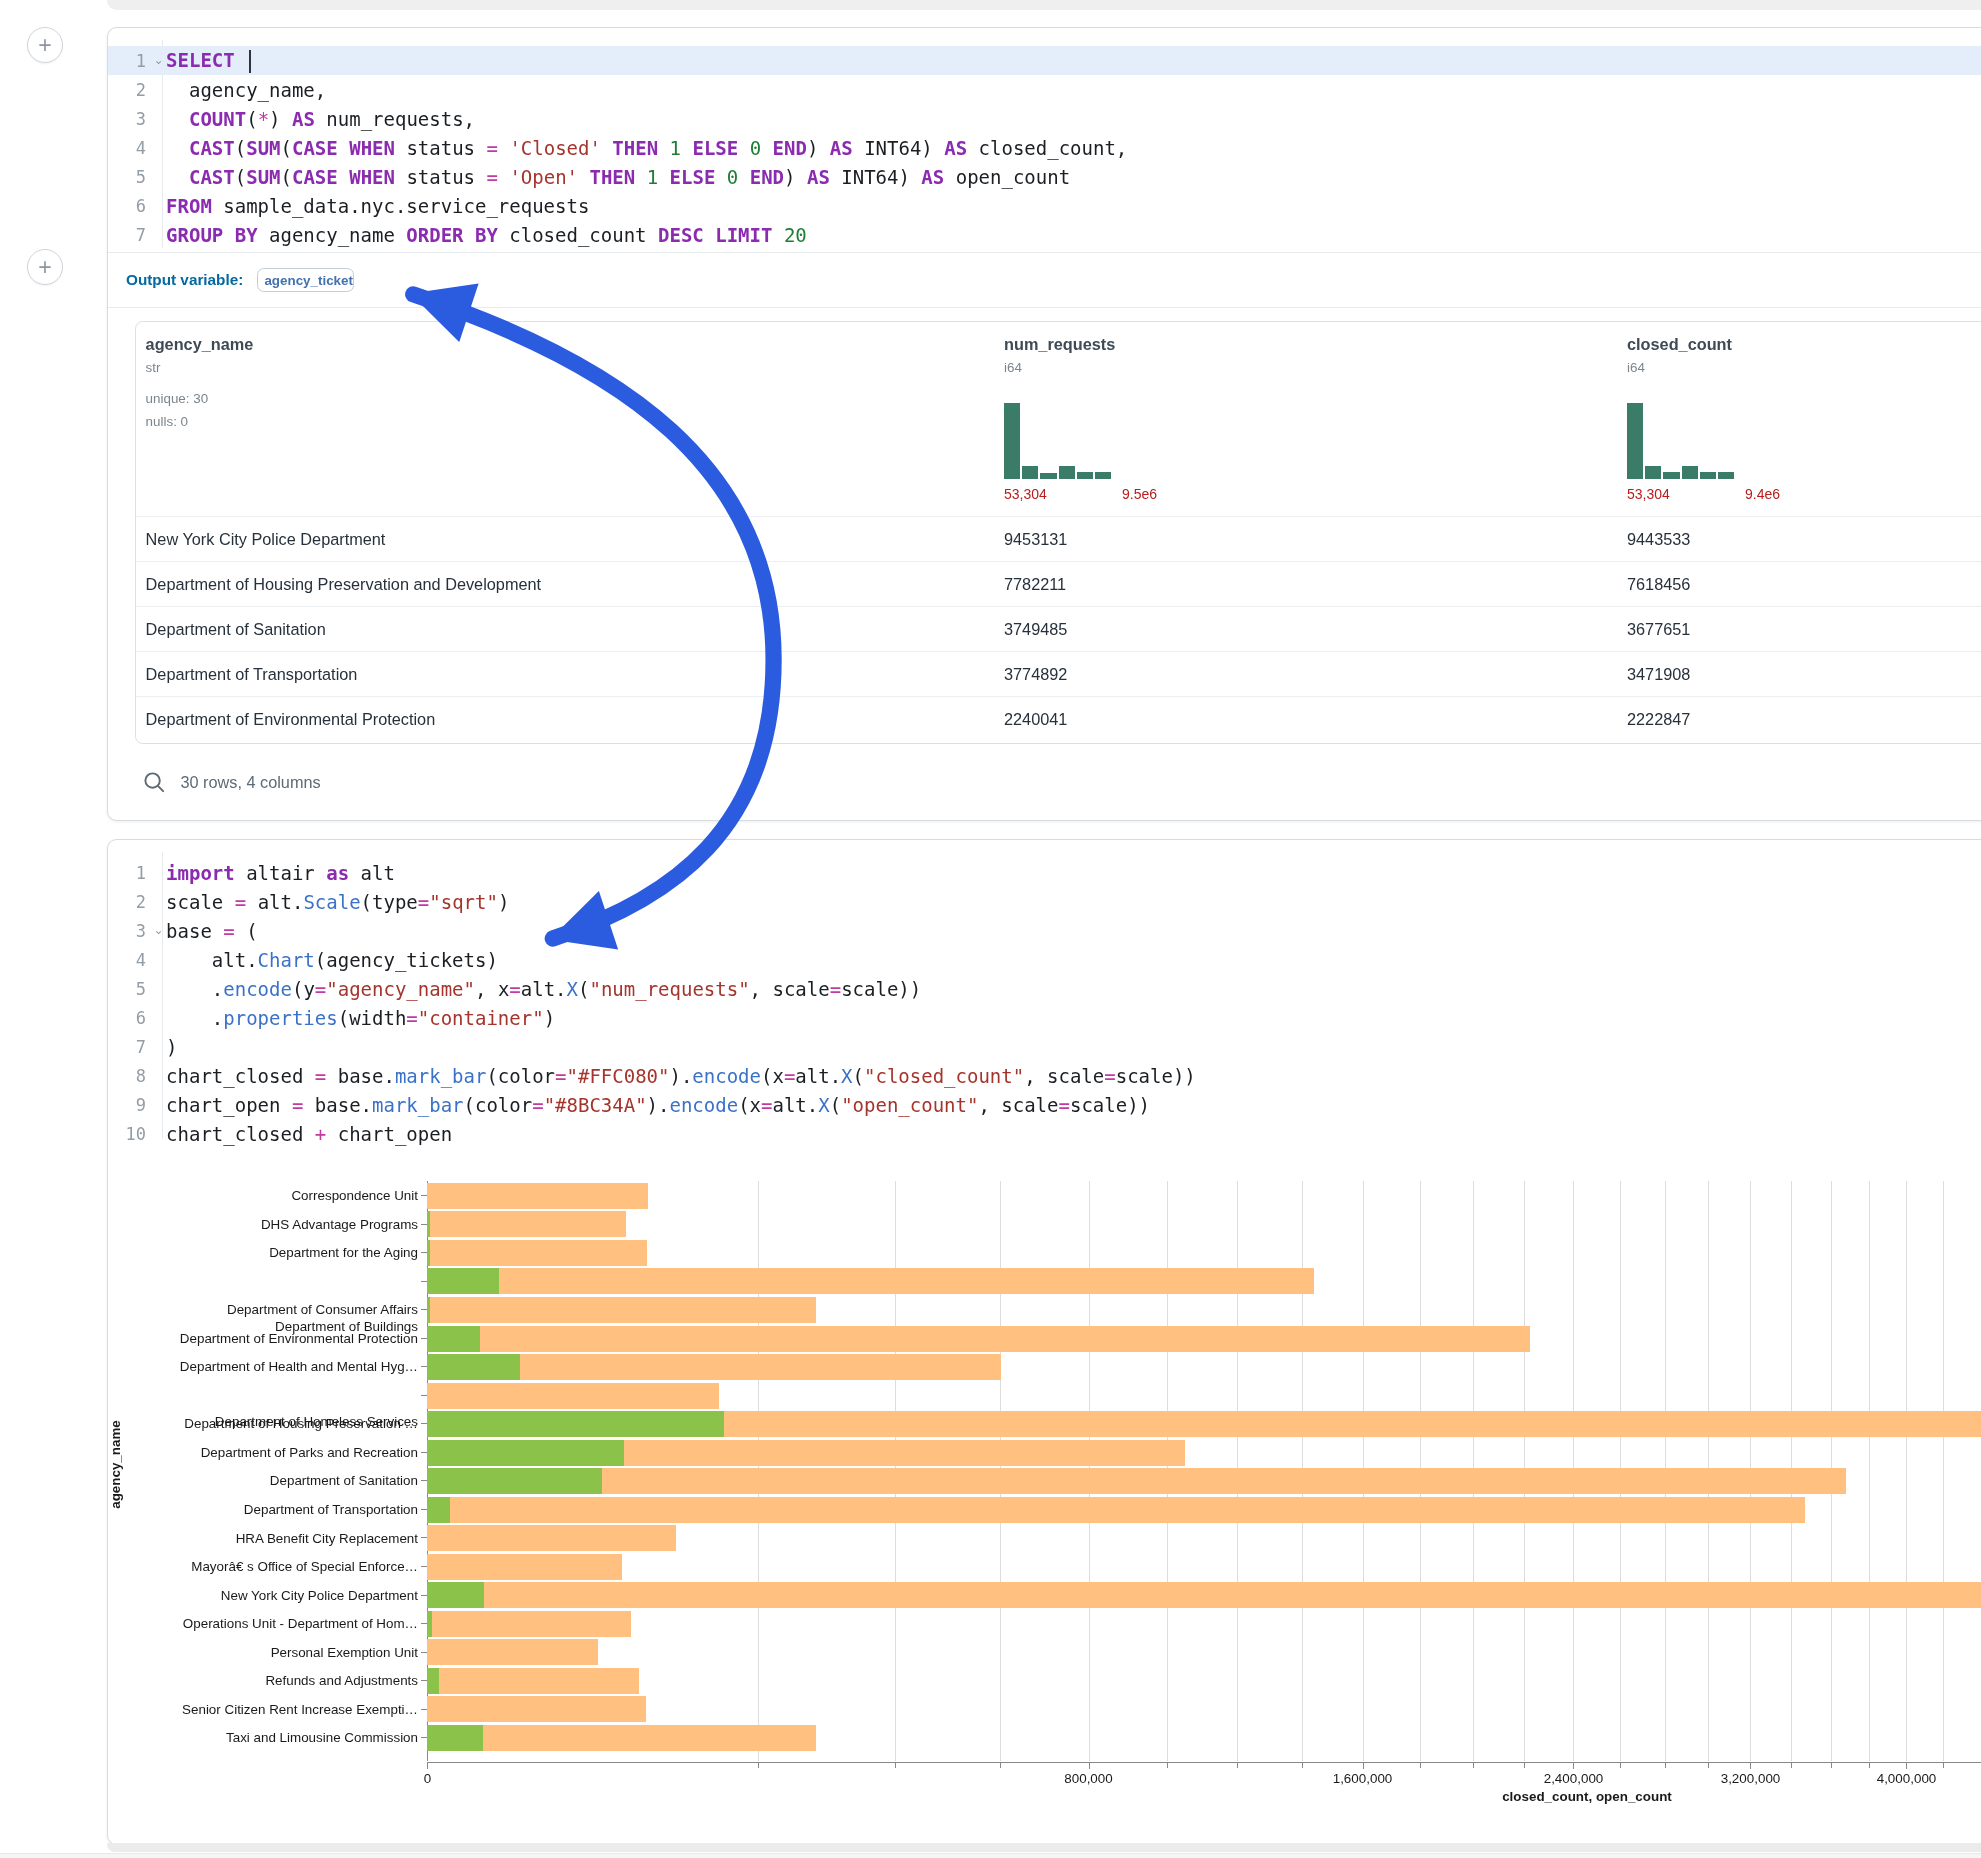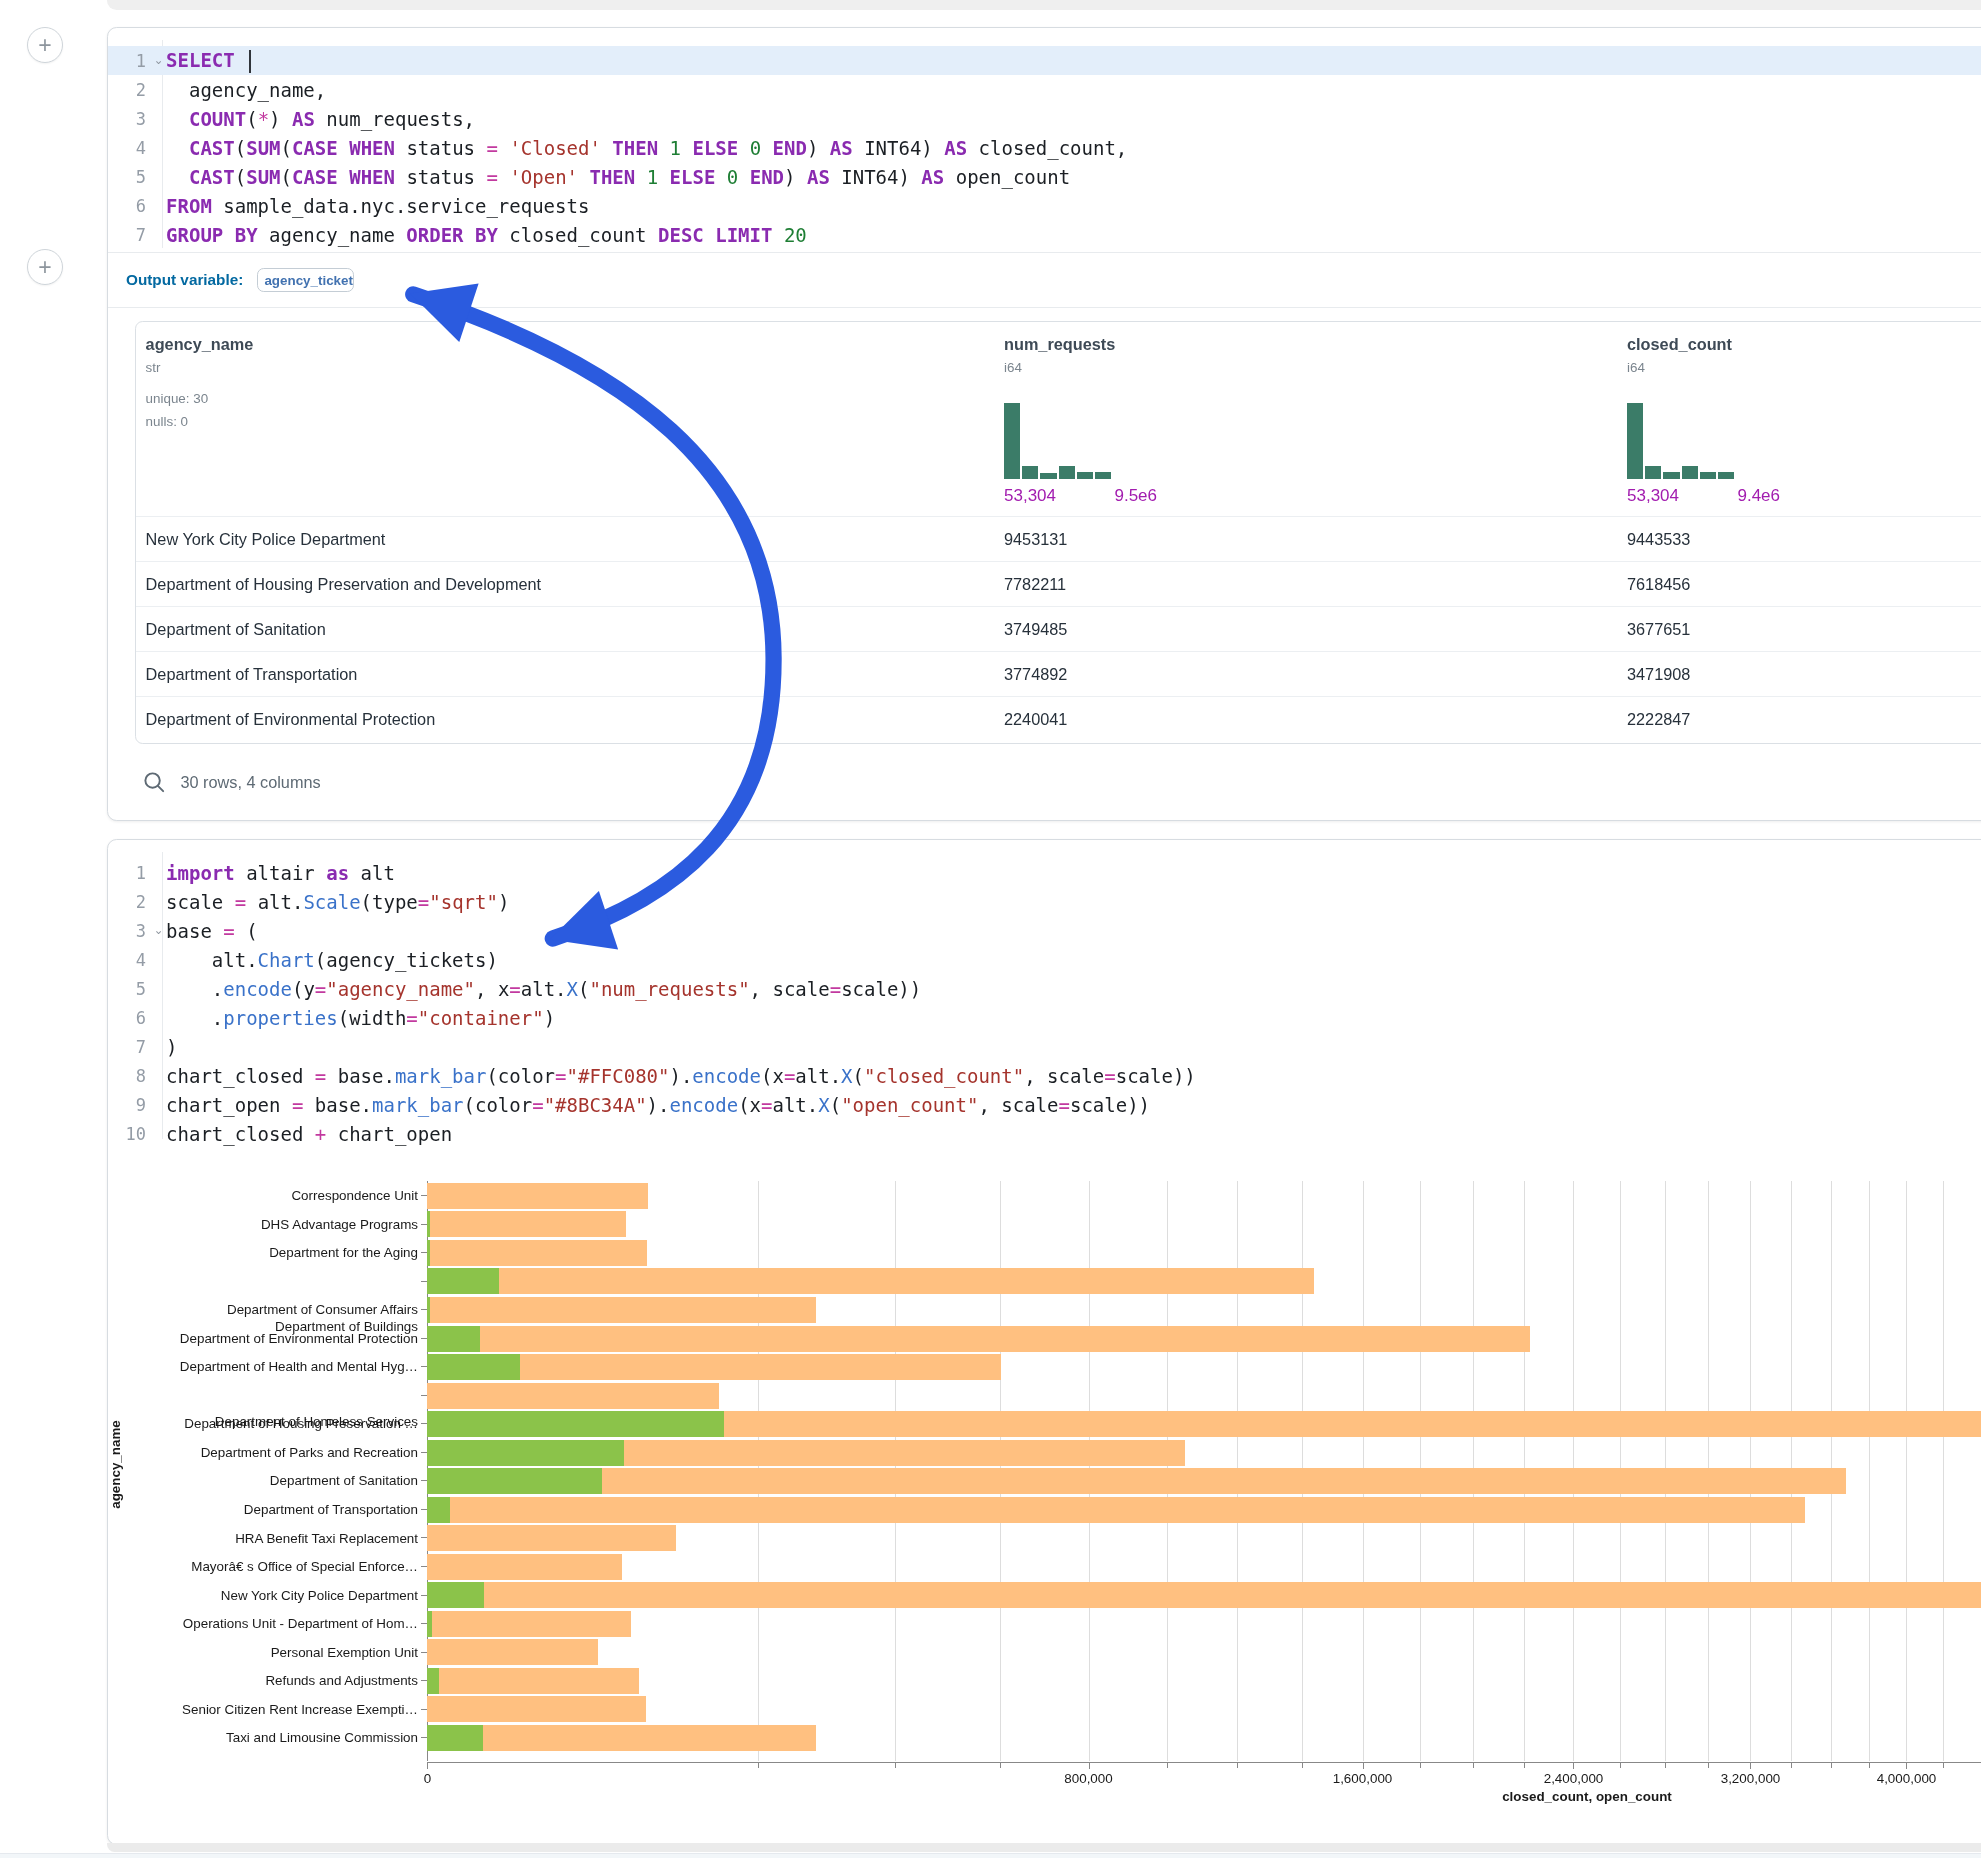--- a/index.html
+++ b/index.html
@@ -37,21 +37,21 @@
         color:#4272b0;font-weight:bold;font-size:13.4px;}
   .table-card{position:absolute;left:27px;top:293px;width:1874px;height:421px;
               border:1px solid #dbe0e5;border-radius:7.6px;background:#fff;overflow:hidden;}
   .tcol{position:absolute;}
   .tcol .cname{font-size:16.3px;font-weight:bold;color:#3e4a56;}
   .tcol .ctype{font-size:13.4px;color:#7b858e;margin-top:5.7px;}
   .tcol .cmeta{font-size:13.4px;color:#7b858e;line-height:23px;margin-top:11.5px;}
   .hist{position:absolute;top:81px;width:153px;height:76px;display:flex;align-items:flex-end;gap:1.9px;}
   .hist .hbar{width:16.3px;}
   .histlabels{position:absolute;top:164px;width:153px;display:flex;justify-content:space-between;
-              font-size:17px;color:#a21caf;text-align:right;}
+              font-size:14px;color:#b91c1c;text-align:right;}
   .trow{position:absolute;left:0;width:100%;height:45px;border-top:1px solid #eceff2;}
   .trow .tcell{position:absolute;top:0;height:45px;display:flex;align-items:center;
                font-size:16.3px;color:#27313b;}
   .tbl-footer{position:absolute;left:34px;top:733px;height:42px;display:flex;align-items:center;
               color:#5e6a74;font-size:16.3px;gap:13.4px;}
   
   #chart{position:absolute;left:0;top:0;width:1982px;height:1858px;pointer-events:none;}
   .grid{position:absolute;width:1px;background:#dddddd;}
   .domain-y{position:absolute;width:1.4px;background:#888;}
   .domain-x{position:absolute;height:1.4px;background:#888;}
@@ -350,21 +350,21 @@
       <div class="ytick" style="left: 421px; top: 1452px;"></div>
       <div class="bar" style="left: 427px; top: 1468px; width: 1419px; background: rgb(255, 192, 128);"></div>
       <div class="bar" style="left: 427px; top: 1468px; width: 175px; background: rgb(139, 195, 74);"></div>
       <div class="ylab" style="left: 112px; top: 1472px;">Department of Sanitation</div>
       <div class="ytick" style="left: 421px; top: 1480px;"></div>
       <div class="bar" style="left: 427px; top: 1497px; width: 1378px; background: rgb(255, 192, 128);"></div>
       <div class="bar" style="left: 427px; top: 1497px; width: 23px; background: rgb(139, 195, 74);"></div>
       <div class="ylab" style="left: 112px; top: 1501px;">Department of Transportation</div>
       <div class="ytick" style="left: 421px; top: 1509px;"></div>
       <div class="bar" style="left: 427px; top: 1525px; width: 249px; background: rgb(255, 192, 128);"></div>
-      <div class="ylab" style="left: 112px; top: 1530px;">HRA Benefit Taxi Replacement</div>
+      <div class="ylab" style="left: 112px; top: 1530px;">HRA Benefit City Replacement</div>
       <div class="ytick" style="left: 421px; top: 1537px;"></div>
       <div class="bar" style="left: 427px; top: 1554px; width: 195px; background: rgb(255, 192, 128);"></div>
       <div class="ylab" style="left: 112px; top: 1558px;">Mayorâ€ s Office of Special Enforce…</div>
       <div class="ytick" style="left: 421px; top: 1566px;"></div>
       <div class="bar" style="left: 427px; top: 1582px; width: 2273px; background: rgb(255, 192, 128);"></div>
       <div class="bar" style="left: 427px; top: 1582px; width: 57px; background: rgb(139, 195, 74);"></div>
       <div class="ylab" style="left: 112px; top: 1587px;">New York City Police Department</div>
       <div class="ytick" style="left: 421px; top: 1595px;"></div>
       <div class="bar" style="left: 427px; top: 1611px; width: 204px; background: rgb(255, 192, 128);"></div>
       <div class="bar" style="left: 427px; top: 1611px; width: 4.8px; background: rgb(139, 195, 74);"></div>

